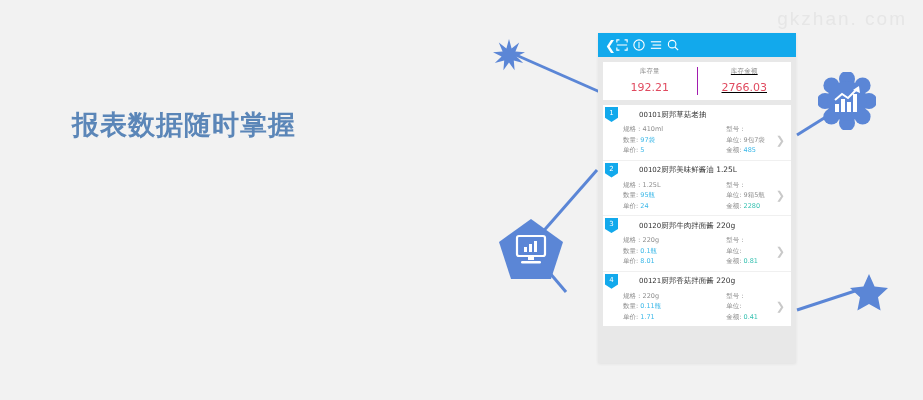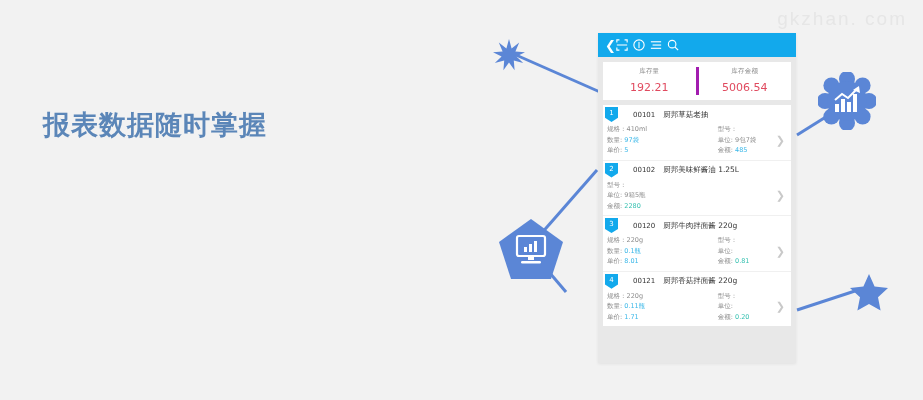--- a/index.html
+++ b/index.html
@@ -13,21 +13,21 @@
 
   
   .watermark {
     position:absolute; top:8px; right:16px;
     font-size:19px; letter-spacing:2px;
     color:#e6e6e6; font-family:"Liberation Sans",sans-serif;
     user-select:none; white-space:nowrap;
   }
 
   
-  .copy { position:absolute; left:43px; top:108px; width:340px; }
+  .copy { position:absolute; left:72px; top:108px; width:340px; }
   .headline {
     font-size:27px; font-weight:bold; color:#5b86b8;
     letter-spacing:1px; line-height:1.25;
   }
   .body-copy {
     margin-top:40px; font-size:14.5px; color:#5a5a5a;
     line-height:2.05; letter-spacing:.4px;
   }
 
   
@@ -59,42 +59,42 @@
   .hdr-icons svg { display:block; }
 
   
   .summary {
     margin:5px 5px 0 5px; height:38px; background:#fff;
     display:flex; align-items:center;
   }
   .sum-cell {
     flex:1; text-align:center; line-height:1.25;
   }
-  .sum-cell + .sum-cell { border-left:3px solid #a21caf; }
+  .sum-cell + .sum-cell { border-left:1px solid #a21caf;text-decoration:underline; }
   .sum-label { font-size:6.5px; color:#8a8a8a; letter-spacing:.2px; }
   .sum-value { font-size:11px; color:#e04a5f; margin-top:6px; }
 
   
   .list { margin:5px 5px 0 5px; background:#fff; }
   .row { position:relative; padding:0 0 4px 0; }
   .row + .row { border-top:1px solid #f0f0f0; }
   .row-head {
     display:flex; align-items:center; height:19px; padding-left:2px;
   }
   .num-badge {
     width:13px; height:15px; background:#12a9ec; color:#fff;
     font-size:7px; display:flex; align-items:flex-start;
     justify-content:center; padding-top:2px;
     clip-path:polygon(0 0,100% 0,100% 72%,50% 100%,0 72%);
     flex:0 0 auto;
   }
-  .row-code { font-size:7px; color:#333; margin-left:15px; }
-  .row-name { font-size:7.5px; color:#333; margin-left:8px; }
-
-  .row-body { display:flex; padding-left:4px; position:relative; }
+  .row-code { font-size:7px; color:#333; margin-left:21px; }
+  .row-name { font-size:7.5px; color:#333; }
+
+  .row-body { display:flex; padding-left:20px; position:relative; }
   .col { width:76px; }
   .col:nth-child(2) { width:86px;margin-left:46px; }
   .kv { font-size:6.5px; line-height:1.62; color:#8d8d8d; white-space:nowrap; }
   .kv b { font-weight:normal; color:#8d8d8d; }
   .v-blue { color:#39b7e8;text-align:center; }
   .v-teal { color:#35c0b0; }
   .chev {
     position:absolute; right:6px; top:50%; transform:translateY(-50%);
     color:#c9c9c9; font-size:11px; line-height:1;
   }
@@ -206,21 +206,21 @@
       </span>
     </div>
 
     <div class="summary">
       <div class="sum-cell">
         <div class="sum-label">库存量</div>
         <div class="sum-value">192.21</div>
       </div>
       <div class="sum-cell">
         <div class="sum-label">库存金额</div>
-        <div class="sum-value">5006.54</div>
+        <div class="sum-value">2766.03</div>
       </div>
     </div>
 
     <div class="list">
 
       <div class="row">
         <div class="row-head">
           <span class="num-badge">1</span>
           <span class="row-code">00101</span>
           <span class="row-name">厨邦草菇老抽</span>
@@ -241,20 +241,25 @@
       </div>
 
       <div class="row">
         <div class="row-head">
           <span class="num-badge">2</span>
           <span class="row-code">00102</span>
           <span class="row-name">厨邦美味鲜酱油 1.25L</span>
         </div>
         <div class="row-body">
           <div class="col">
+            <div class="kv"><b>规格：</b><span>1.25L</span></div>
+            <div class="kv"><b>数量:</b> <span class="v-blue">95瓶</span></div>
+            <div class="kv"><b>单价:</b> <span class="v-blue">24</span></div>
+          </div>
+          <div class="col">
             <div class="kv"><b>型号：</b><span></span></div>
             <div class="kv"><b>单位:</b> <span>9箱5瓶</span></div>
             <div class="kv"><b>金额:</b> <span class="v-teal">2280</span></div>
           </div>
           <span class="chev">❯</span>
         </div>
       </div>
 
       <div class="row">
         <div class="row-head">
@@ -285,21 +290,21 @@
         </div>
         <div class="row-body">
           <div class="col">
             <div class="kv"><b>规格：</b><span>220g</span></div>
             <div class="kv"><b>数量:</b> <span class="v-blue">0.11瓶</span></div>
             <div class="kv"><b>单价:</b> <span class="v-blue">1.71</span></div>
           </div>
           <div class="col">
             <div class="kv"><b>型号：</b><span></span></div>
             <div class="kv"><b>单位:</b> <span></span></div>
-            <div class="kv"><b>金额:</b> <span class="v-teal">0.20</span></div>
+            <div class="kv"><b>金额:</b> <span class="v-teal">0.41</span></div>
           </div>
           <span class="chev">❯</span>
         </div>
       </div>
 
     </div>
   </div>
 
 </div>
 

